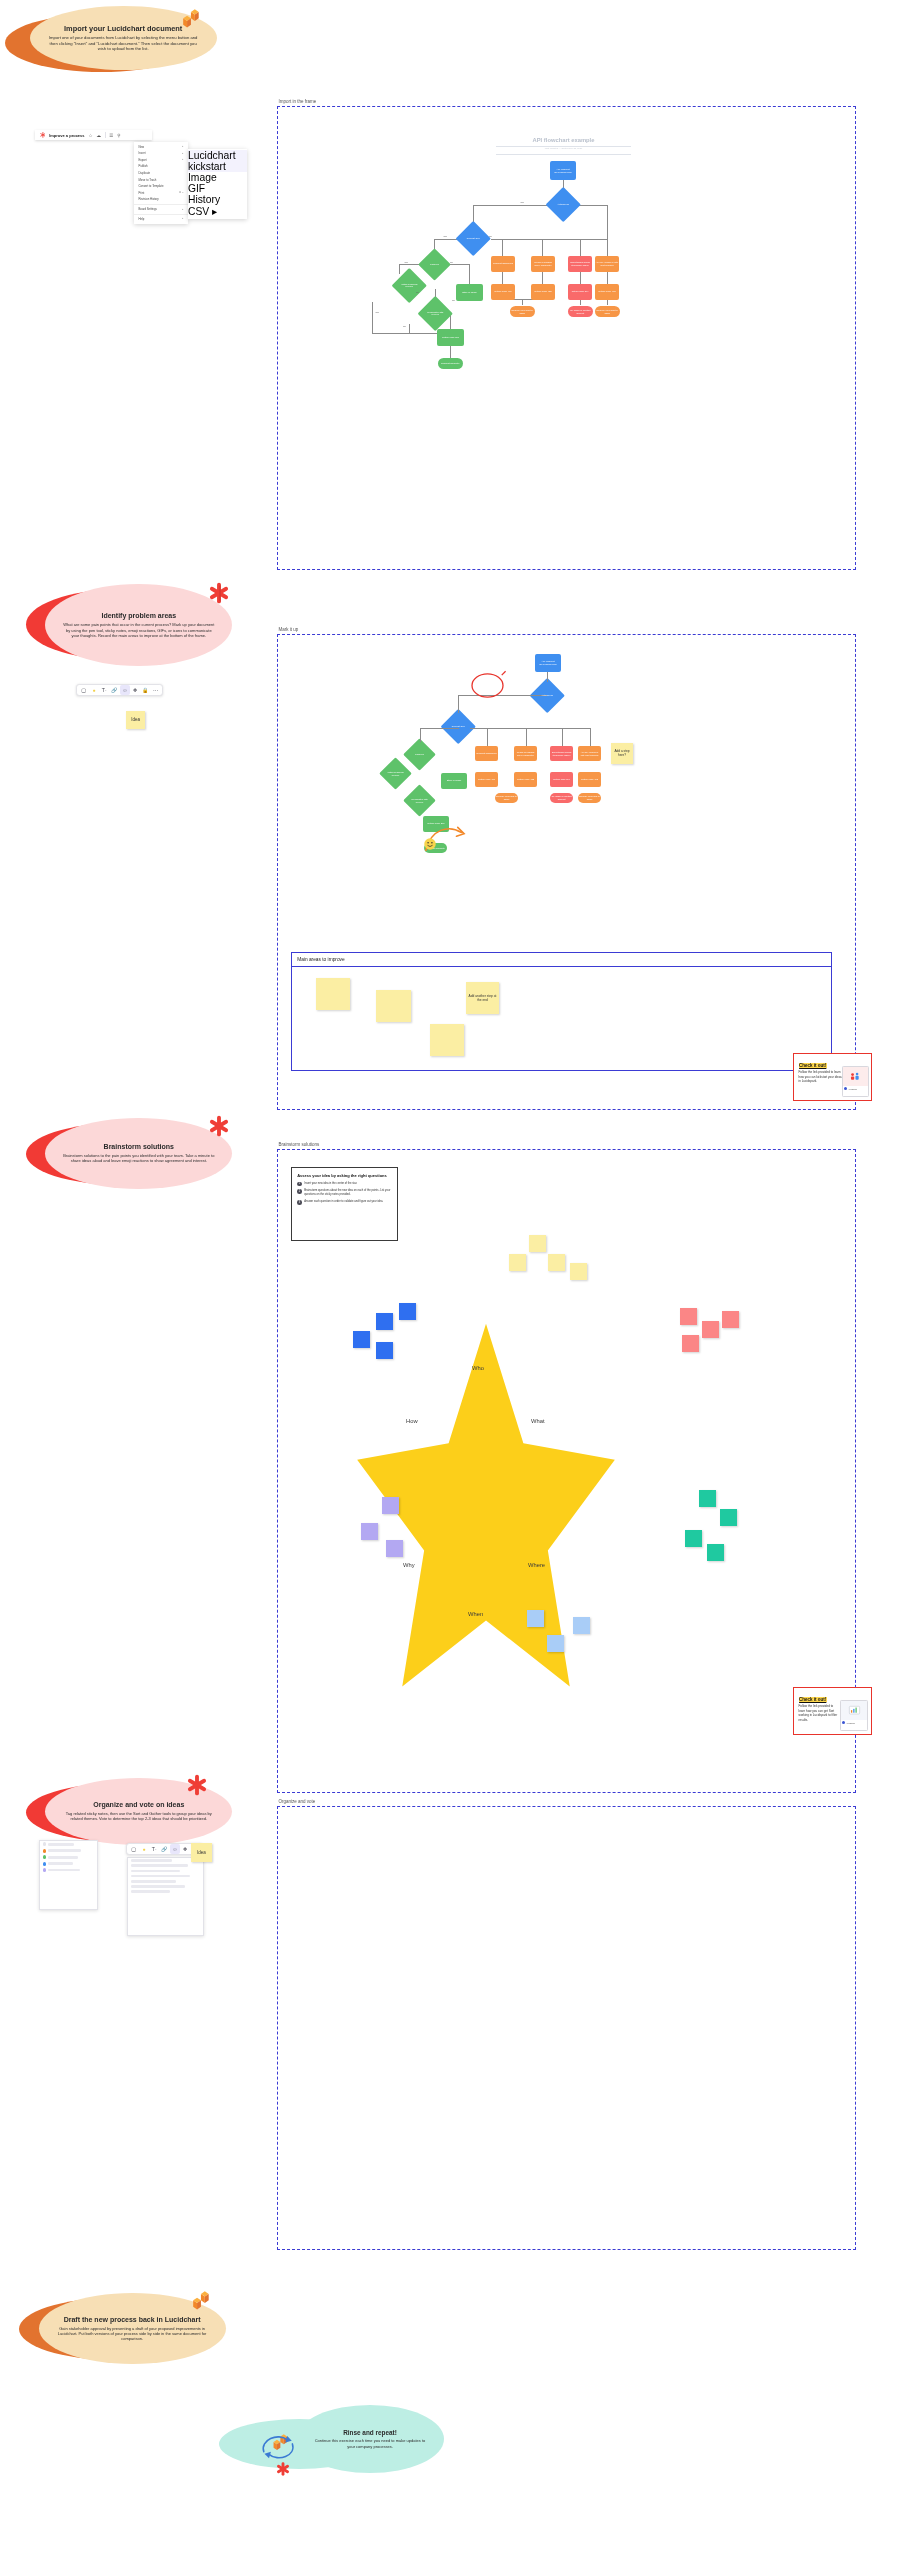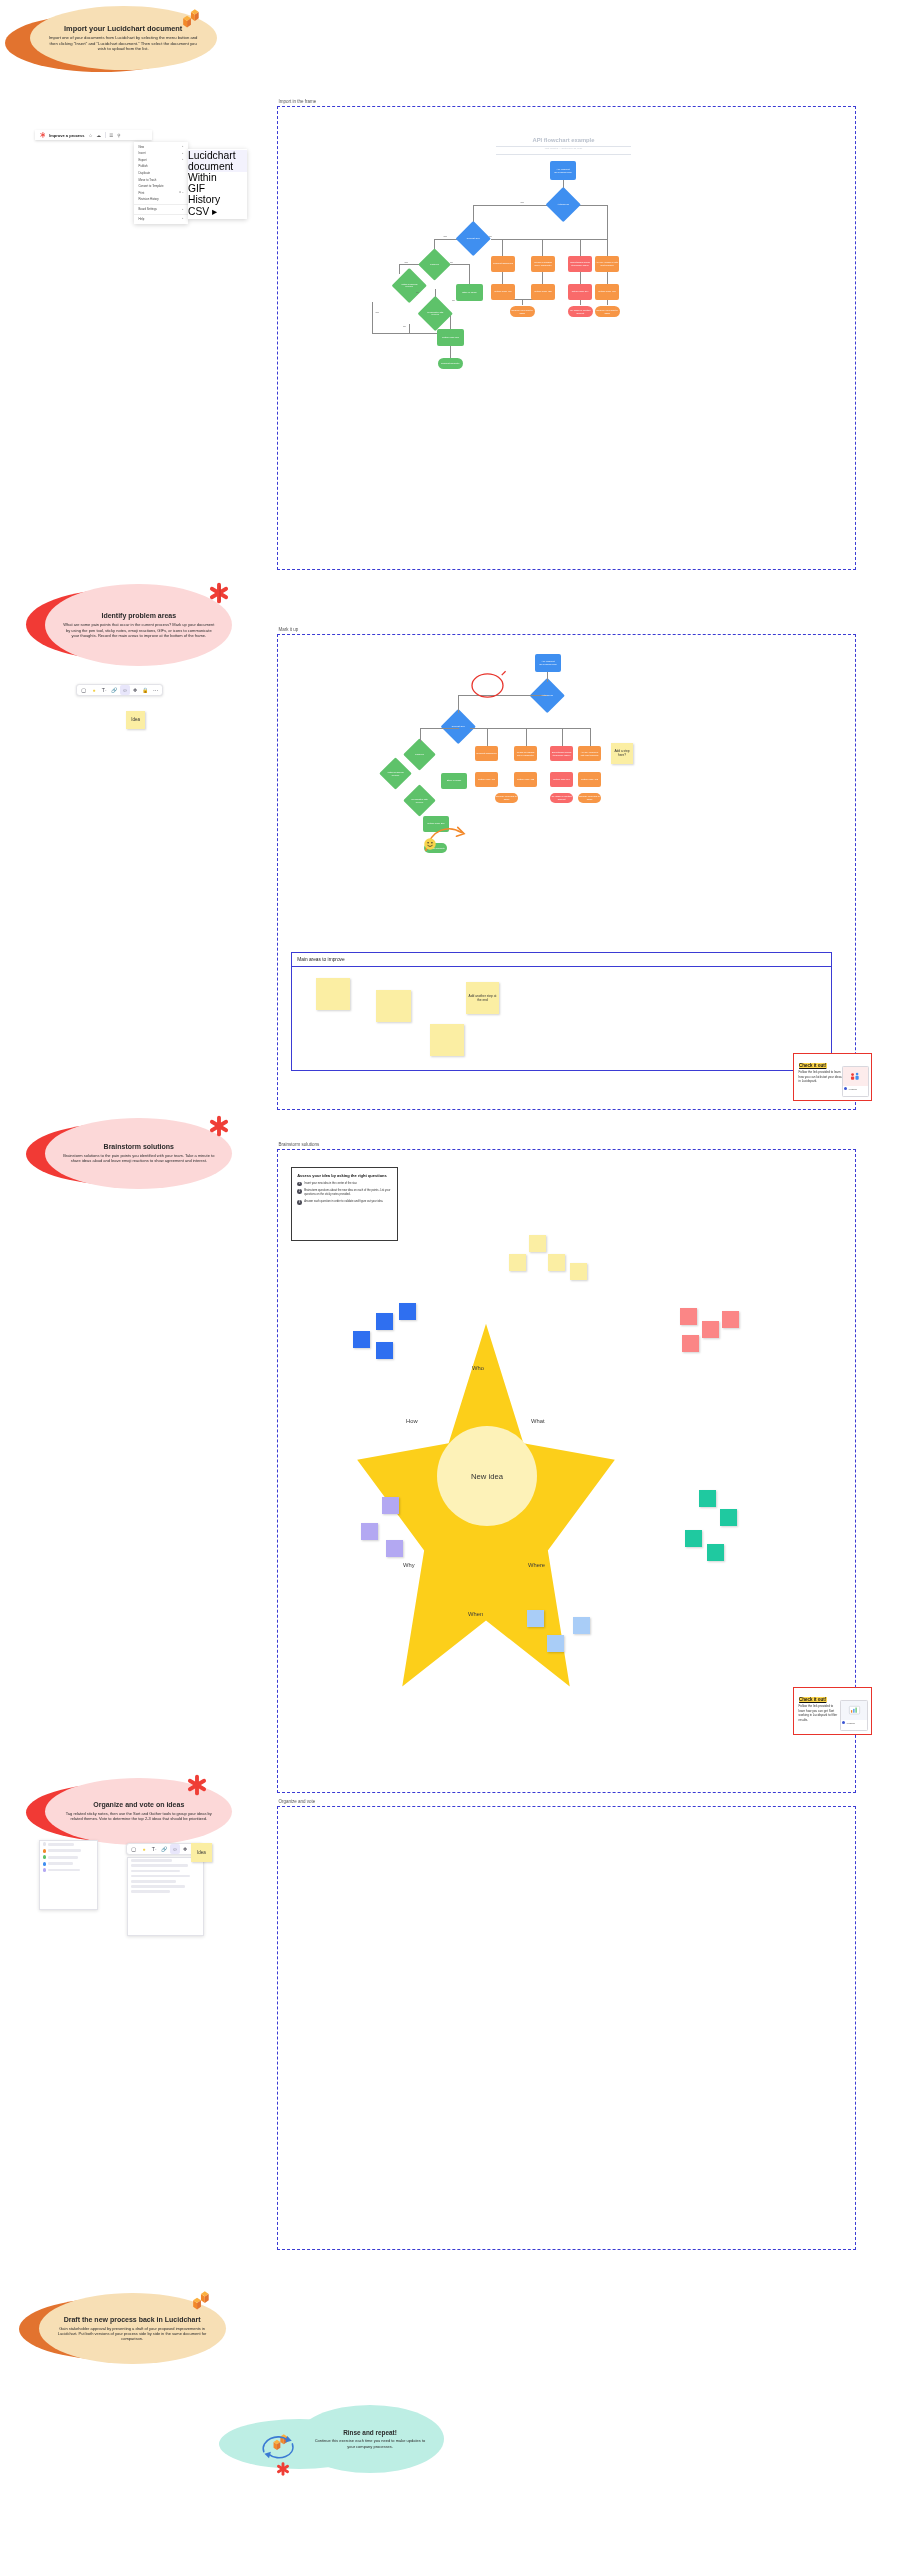--- a/index.html
+++ b/index.html
@@ -297,23 +297,23 @@
     </div>
   <div class="sep"></div>
   <div class="mi">
     <span>Help</span>
     <span class="arrow">▸</span>
     </div>
 </div>
 
 <div class="submenu" style="left:188px; top:149px;">
   <div class="mi hl">
-    <span>Lucidchart document</span><span></span></div>
-  <div class="mi">
-    <span>Within</span><span></span></div>
+    <span>Lucidchart kickstart</span><span></span></div>
+  <div class="mi">
+    <span>Image</span><span></span></div>
   <div class="mi">
     <span>GIF</span><span></span></div>
   <div class="mi">
     <span>History</span><span></span></div>
   <div class="sep"></div>
   <div class="mi">
     <span>CSV</span>
     <span class="arrow">▸</span></div>
 </div>
 
@@ -578,21 +578,20 @@
       <span class="num">3</span>
       <span class="txt">Answer each question in order to validate and figure out your idea.</span>
       </li>
   </ul>
 </div>
 
 <div class="star-wrap" style="left:357px; top:1252px; width:258px; height:451px;">
   <svg width="258" height="451" viewBox="0 0 400 700">
     <polygon points="200,40 258,185 400,205 296,315 330,480 200,400 70,480 104,315 0,205 142,185" fill="#fccf1a" transform="translate(0,60) scale(1,1.28)"></polygon>
   </svg>
-  <div class="star-core" style="left:80px; top:174px; width:100px; height:100px;">New idea</div>
   <div class="star-label" style="left:115px; top:113px;">Who</div>
   <div class="star-label" style="left:174px; top:166px;">What</div>
   <div class="star-label" style="left:171px; top:310px;">Where</div>
   <div class="star-label" style="left:111px; top:359px;">When</div>
   <div class="star-label" style="left:46px; top:310px;">Why</div>
   <div class="star-label" style="left:49px; top:166px;">How</div>
 </div>
 
 <div class="sticky" style="left:529px; top:1235px; width:17.4px; height:17.4px; background:#fbeea3;"></div>
 <div class="sticky" style="left:548px; top:1254px; width:17.4px; height:17.4px; background:#fbeea3;"></div>

